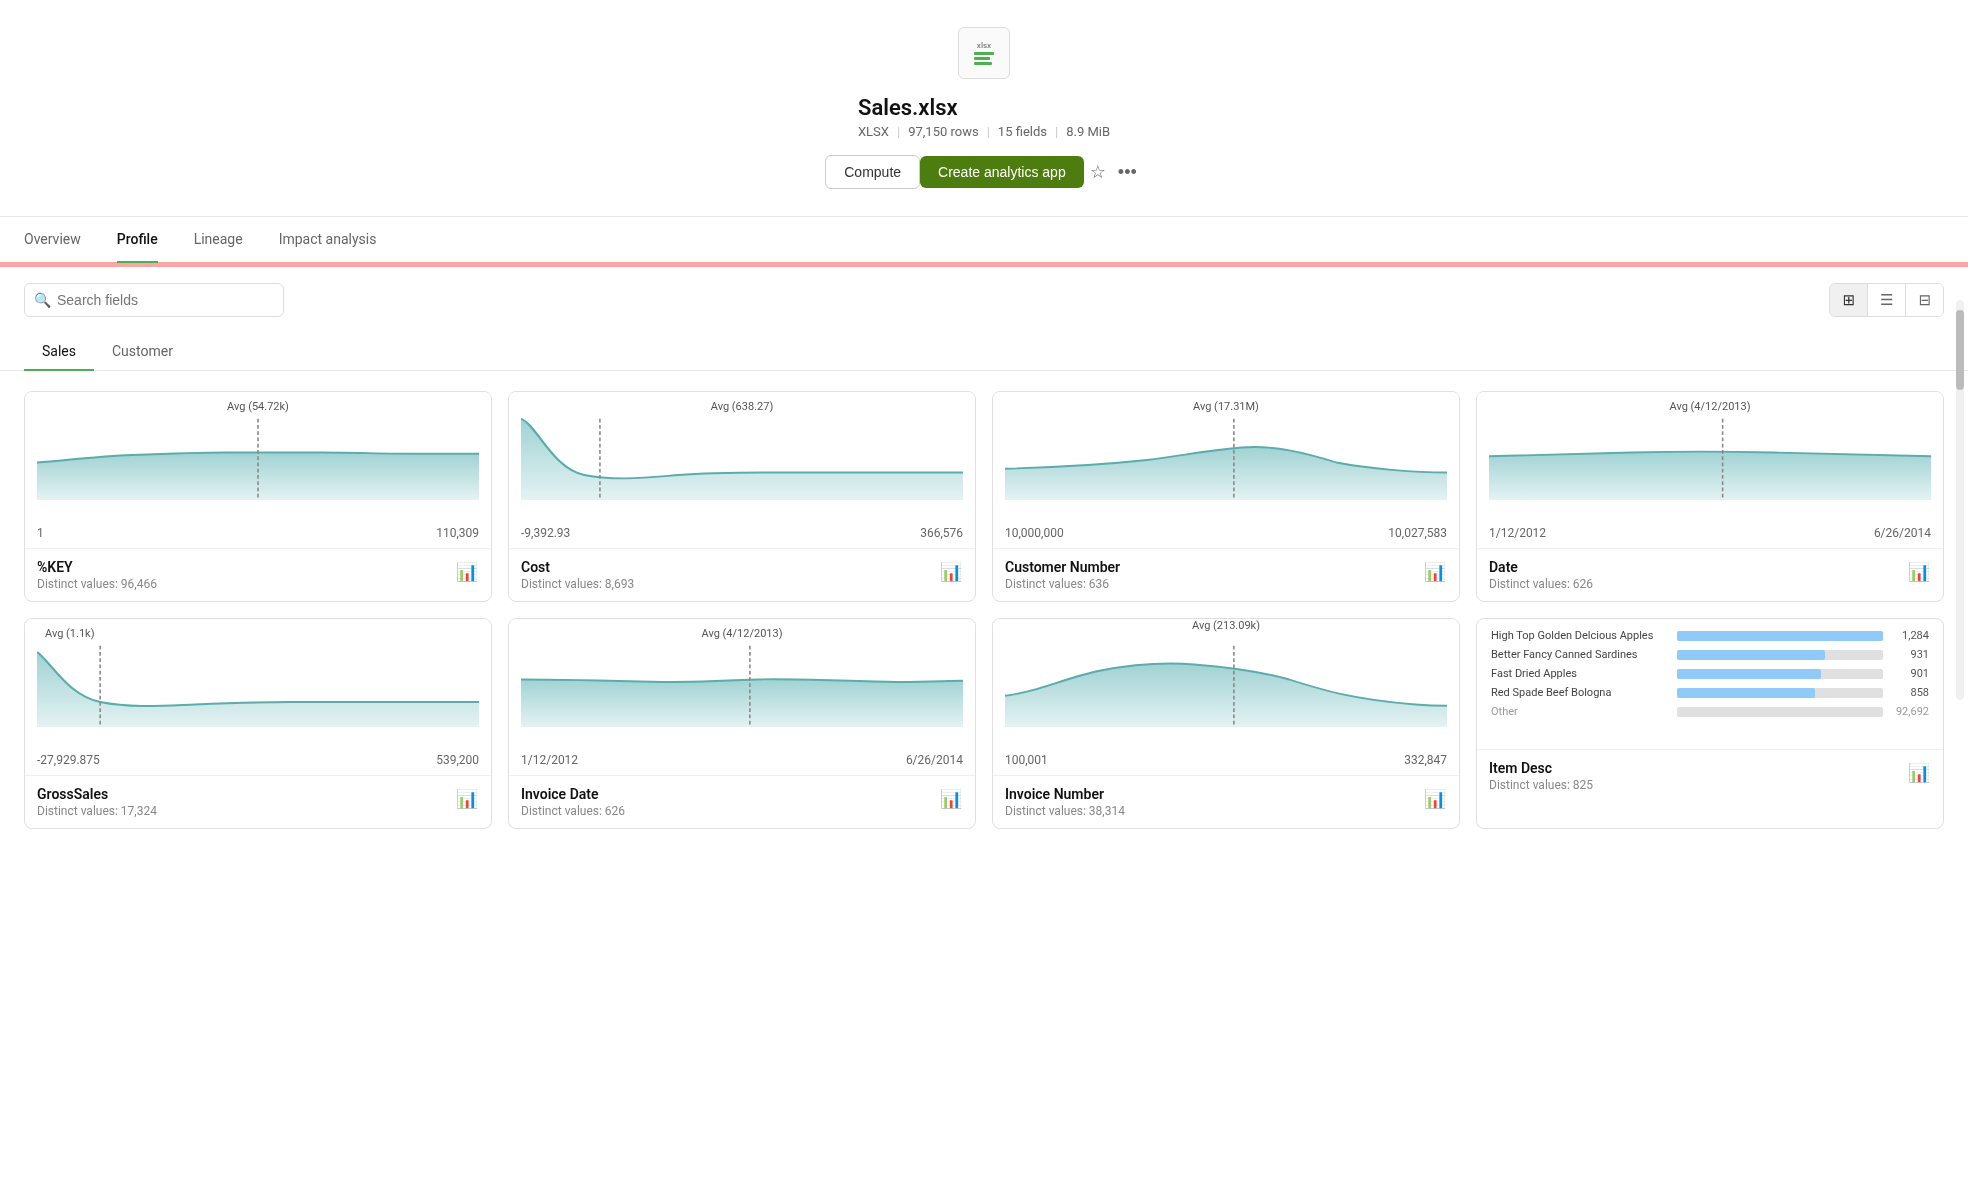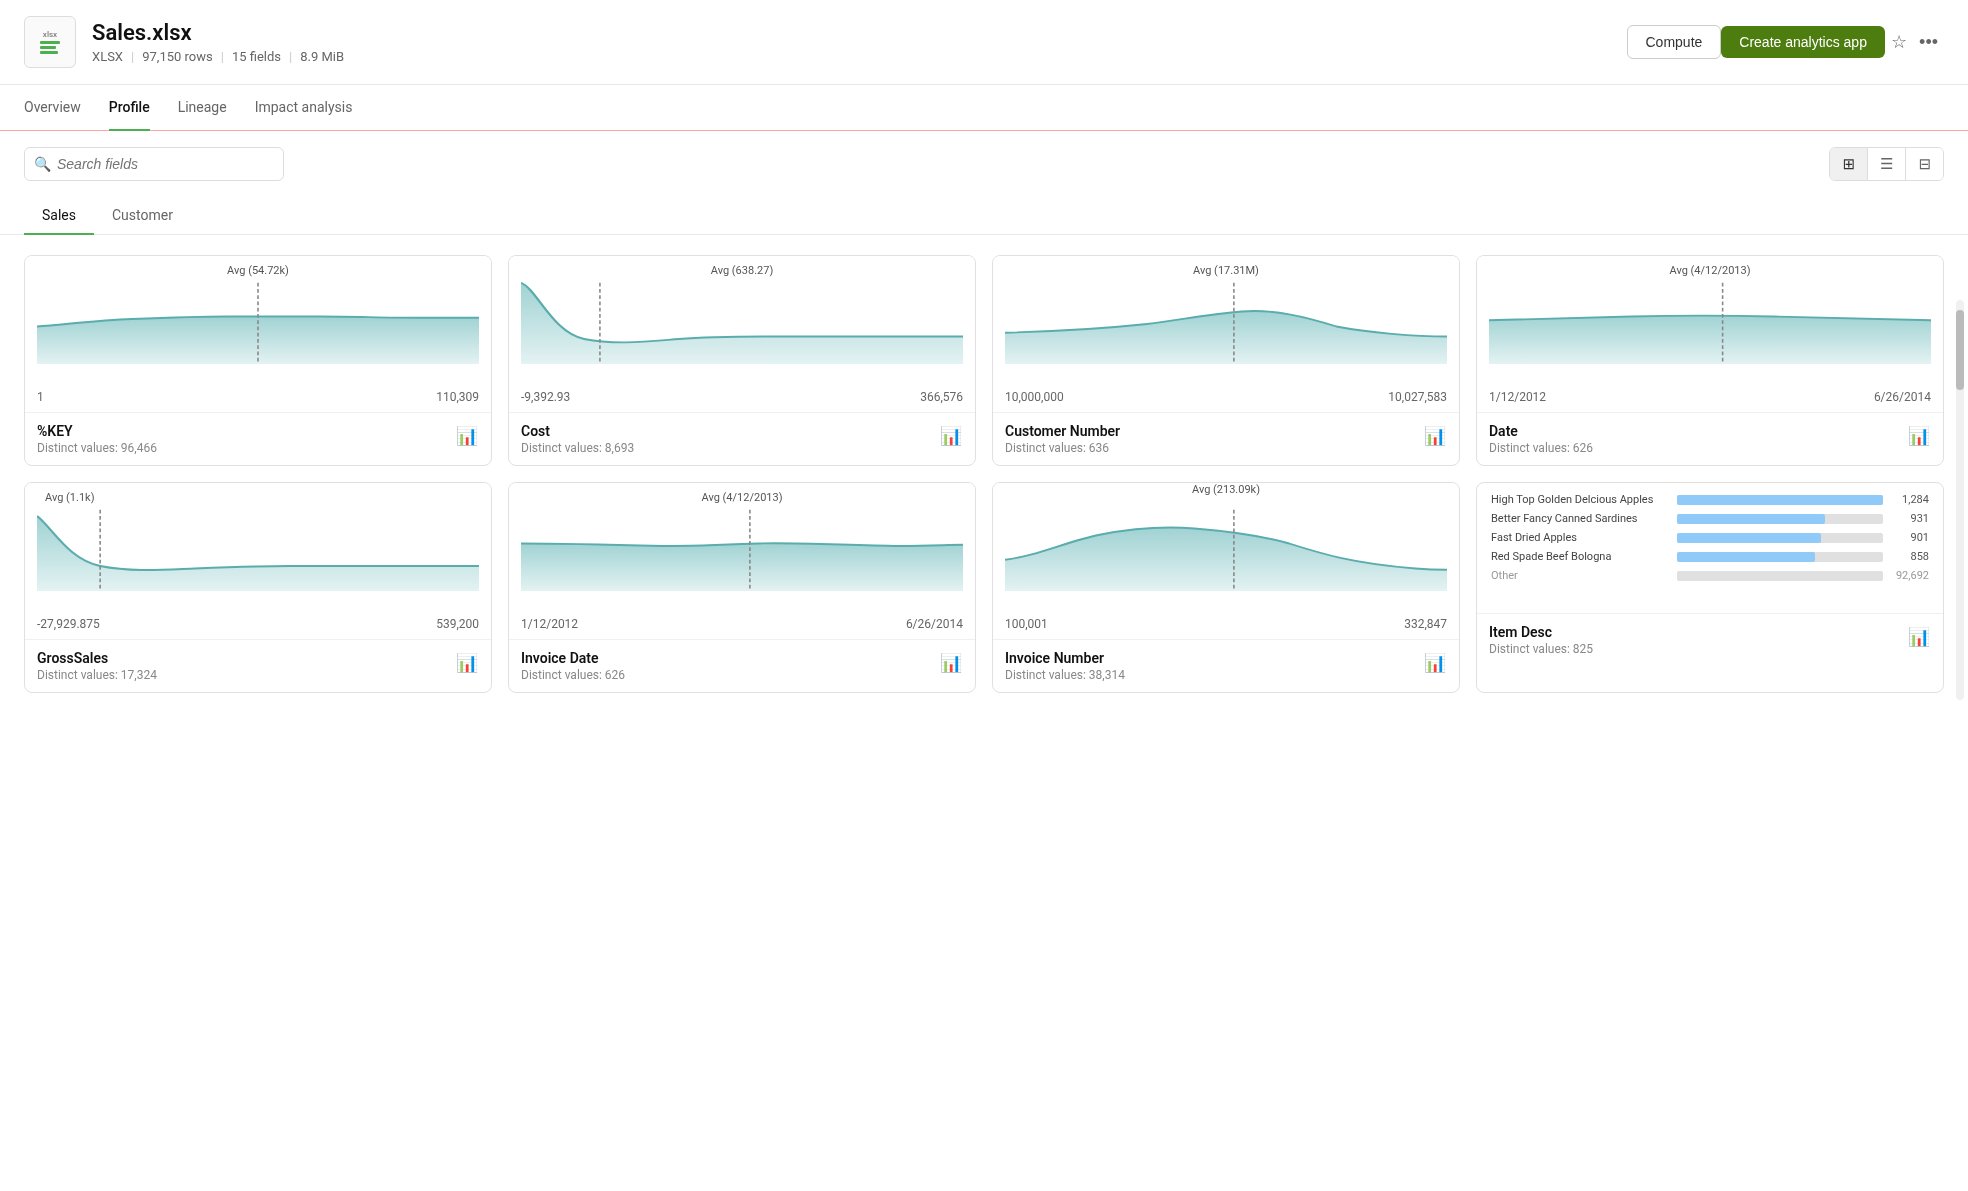--- a/index.html
+++ b/index.html
@@ -1,46 +1,46 @@
 <!DOCTYPE html>
 <html><head>
   <meta charset="utf-8">
   <style>
     * { box-sizing: border-box; margin: 0; padding: 0; }
     body { font-family: -apple-system, BlinkMacSystemFont, 'Segoe UI', Roboto, sans-serif; background: #fff; color: #333; font-size: 14px; overflow-x: hidden; }
 
     
-    .header { display: flex; align-items: center; padding: 16px 24px; border-bottom: 1px solid #e8e8e8; gap: 16px; }
+    .header { display: flex; align-items: center; padding: 27px 24px; border-bottom: 1px solid #e8e8e8; gap: 16px; flex-direction: column; }
     .file-icon { width: 52px; height: 52px; border: 1px solid #ddd; border-radius: 6px; display: flex; align-items: center; justify-content: center; flex-shrink: 0; background: #fafafa; }
     .file-icon-inner { text-align: center; }
     .file-icon-inner .ext { font-size: 8px; color: #888; font-weight: 600; }
     .file-icon-inner .lines { display: flex; flex-direction: column; gap: 2px; margin-top: 2px; }
     .file-icon-inner .line { height: 3px; background: #4CAF50; border-radius: 1px; }
     .file-icon-inner .line:nth-child(1) { width: 20px; }
     .file-icon-inner .line:nth-child(2) { width: 16px; }
     .file-icon-inner .line:nth-child(3) { width: 18px; }
     .header-info { flex: 1; }
     .header-title { font-size: 22px; font-weight: 600; color: #111; }
     .header-meta { display: flex; align-items: center; gap: 8px; color: #666; font-size: 13px; margin-top: 4px; }
     .header-meta .sep { color: #ccc; }
     .header-actions { display: flex; align-items: center; }
     .btn-compute { border: 1px solid #ccc; background: #fff; padding: 8px 18px; border-radius: 6px; font-size: 14px; cursor: pointer; color: #333; }
     .btn-create { background: #4d7c0f; color: #fff; border: none; padding: 8px 18px; border-radius: 6px; font-size: 14px; cursor: pointer; font-weight: 500; }
     .btn-icon { background: none; border: none; cursor: pointer; color: #666; font-size: 18px; padding: 6px; }
 
     
-    .tabs { display: flex; padding: 0 24px; border-bottom: 1px solid #fca5a5; gap: 28px; }
+    .tabs { display: flex; padding: 0 24px; border-bottom: 5px solid #fca5a5; gap: 36px; }
     .tab { padding: 14px 0; font-size: 14px; color: #666; cursor: pointer; border-bottom: 2px solid transparent; margin-bottom: -1px; }
     .tab.active { color: #111; border-bottom: 2px solid #4CAF50; font-weight: 500; }
 
     
     .toolbar { display: flex; align-items: center; justify-content: space-between; padding: 16px 24px; }
     .search-wrap { position: relative; }
     .search-wrap .search-icon { position: absolute; left: 10px; top: 50%; transform: translateY(-50%); color: #999; font-size: 14px; }
-    .search-input { border: 1px solid #ddd; border-radius: 6px; padding: 8px 12px 8px 32px; font-size: 14px; width: 260px; color: #333; outline: none; font-style: italic; }
+    .search-input { border: 1px solid #ddd; border-radius: 6px; padding: 8px 12px 8px 32px; font-size: 14px; width: 260px; color: #333; outline: none; }
     .view-toggle { display: flex; border: 1px solid #ddd; border-radius: 6px; overflow: hidden; }
     .view-btn { padding: 7px 12px; background: #fff; border: none; cursor: pointer; color: #666; font-size: 15px; border-right: 1px solid #ddd; }
     .view-btn:last-child { border-right: none; }
     .view-btn.active { background: #f0f0f0; color: #333; }
 
     
     .sub-tabs { display: flex; padding: 0 24px; gap: 0; border-bottom: 1px solid #e8e8e8; margin-bottom: 0; }
     .sub-tab { padding: 10px 18px; font-size: 14px; color: #666; cursor: pointer; border-bottom: 2px solid transparent; margin-bottom: -1px; }
     .sub-tab.active { color: #111; border-bottom: 2px solid #4CAF50; }
 

